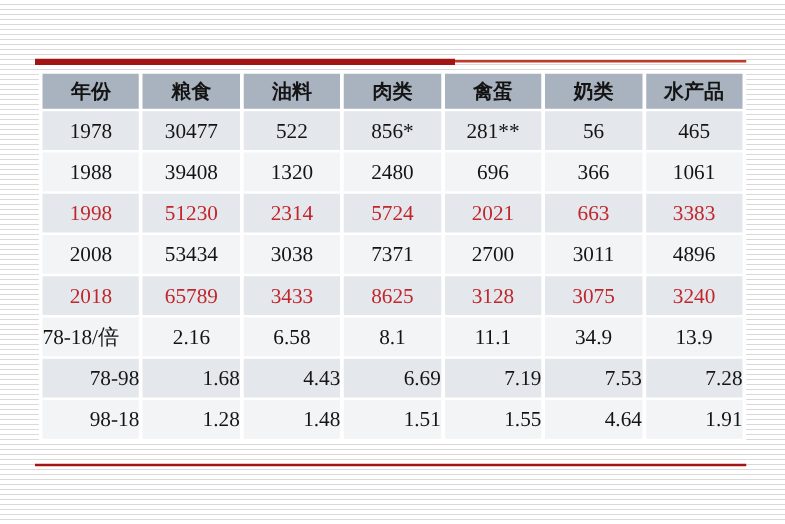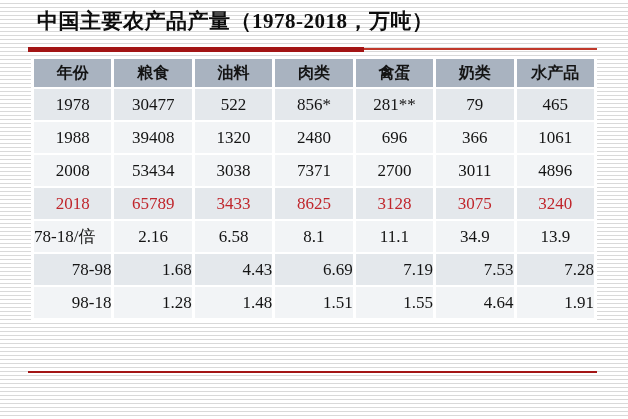--- a/index.html
+++ b/index.html
@@ -90,21 +90,20 @@
     font-size: 15px;
     color: #0d0d0d;
     white-space: nowrap;
   }
 </style>
 </head>
 <body>
 
 <div class="slide">
 
-  <div class="slide-title">中国主要农产品产量（1978-2018，万吨）</div>
 
   <div class="title-rule">
     <div class="rule-thin"></div>
     <div class="rule-thick"></div>
   </div>
 
   <div class="table-wrap">
     <table class="prod">
       <thead>
           <tr>
@@ -117,31 +116,40 @@
             <th>水产品</th>
           </tr>
         </thead>
       <tbody>
           <tr class="row-dark">
             <td class="align-center">1978</td>
             <td class="align-center">30477</td>
             <td class="align-center">522</td>
             <td class="align-center">856*</td>
             <td class="align-center">281**</td>
-            <td class="align-center">79</td>
+            <td class="align-center">56</td>
             <td class="align-center">465</td>
           </tr>
           <tr class="row-light">
             <td class="align-center">1988</td>
             <td class="align-center">39408</td>
             <td class="align-center">1320</td>
             <td class="align-center">2480</td>
             <td class="align-center">696</td>
             <td class="align-center">366</td>
             <td class="align-center">1061</td>
+          </tr>
+          <tr class="row-dark red">
+            <td class="align-center">1998</td>
+            <td class="align-center">51230</td>
+            <td class="align-center">2314</td>
+            <td class="align-center">5724</td>
+            <td class="align-center">2021</td>
+            <td class="align-center">663</td>
+            <td class="align-center">3383</td>
           </tr>
           <tr class="row-light">
             <td class="align-center">2008</td>
             <td class="align-center">53434</td>
             <td class="align-center">3038</td>
             <td class="align-center">7371</td>
             <td class="align-center">2700</td>
             <td class="align-center">3011</td>
             <td class="align-center">4896</td>
           </tr>

